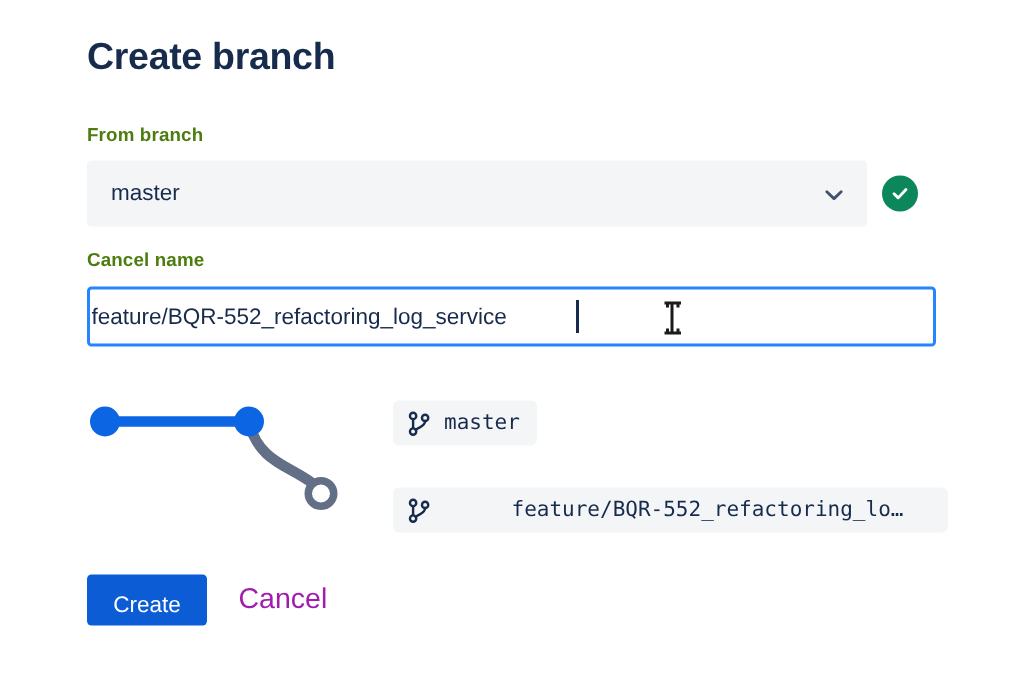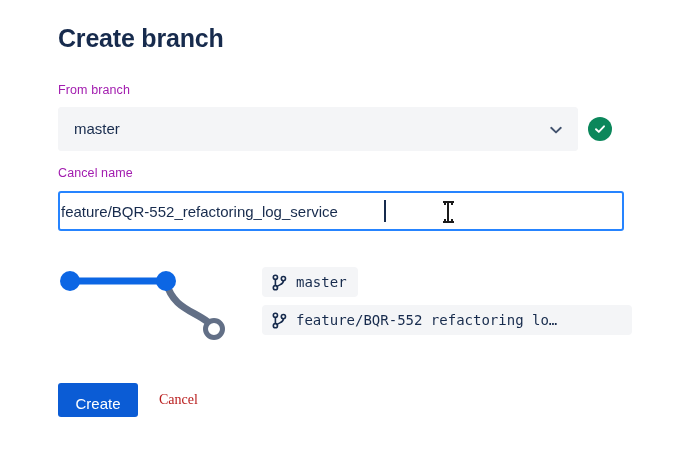--- a/index.html
+++ b/index.html
@@ -33,22 +33,22 @@
     font-weight: 600;
     color: #172b4d;
     letter-spacing: -0.2px;
     line-height: 32px;
   }
 
   
   .field-label {
     position: absolute;
     font-size: 12.5px;
-    font-weight: 400;
-    color: #a21caf;
+    font-weight: 700;
+    color: #4d7c0f;
     letter-spacing: 0.1px;
   }
   #label-from-branch { left: 58px; top: 83px; }
   #label-branch-name { left: 58px; top: 166px; }
 
   
   .select-row {
     position: absolute;
     left: 58px;
     top: 107px;
@@ -175,21 +175,21 @@
     border-radius: 4px;
     height: 30px;
     display: flex;
     align-items: center;
     padding: 0 11px 0 10px;
     box-sizing: border-box;
     overflow: hidden;
     white-space: nowrap;
   }
   #chip-master { left: 262px; top: 267px; }
-  #chip-feature { left: 262px; top: 305px; width: 370px; }
+  #chip-feature { left: 262px; top: 325px; width: 370px; gap: 45px; }
   .chip-label {
     font-family: "DejaVu Sans Mono", "Liberation Mono", monospace;
     font-size: 14px;
     color: #172b4d;
     letter-spacing: 0px;
     overflow: hidden;
     text-overflow: ellipsis;
     white-space: nowrap;
   }
   .git-branch-icon {
@@ -217,23 +217,23 @@
     cursor: pointer;
     padding: 12px;
   }
   .cancel-button {
     position: absolute;
     left: 150px;
     top: 383px;
     height: 34px;
     background: transparent;
     border: none;
-    color: #b91c1c;
-    font-family: Liberation Serif, serif;
-    font-size: 14px;
+    color: #a21caf;
+    font-family: Liberation Sans, sans-serif;
+    font-size: 19px;
     cursor: pointer;
     padding: 0 9px;
   }
 </style>
 </head>
 <body>
 
 <div class="dialog">
 
   <div class="page-title">Create branch</div>

